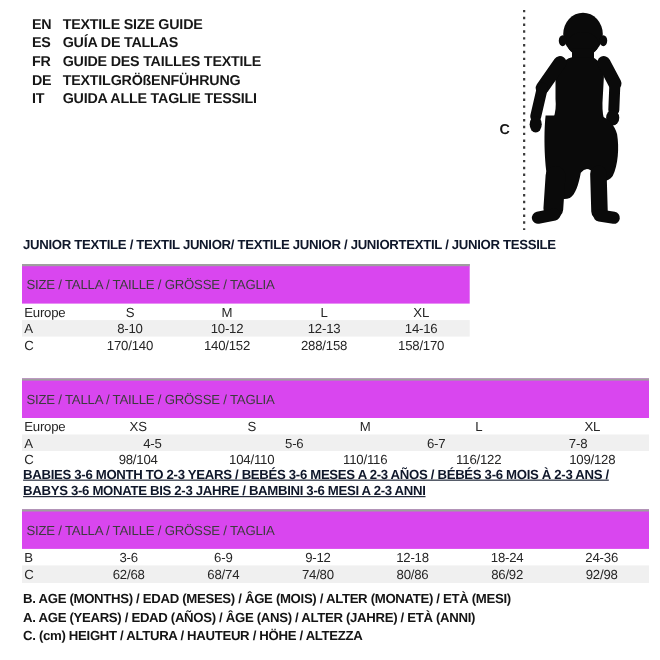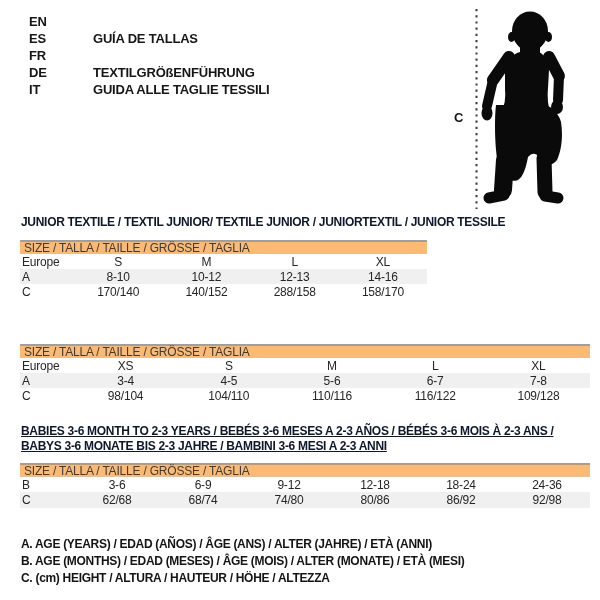--- a/index.html
+++ b/index.html
@@ -4,58 +4,60 @@
 <style>
   * { margin:0; padding:0; box-sizing:border-box; }
   html,body { background:#ffffff; }
   .canvas {
     position:relative; width:600px; height:600px; background:#ffffff;
     font-family:"Liberation Sans", sans-serif; color:#1d1d1d; overflow:hidden;
   }
   
   .languages { position:absolute; left:29px; top:13px; }
   .lang-row { display:flex; height:17px; align-items:center;
-    font-size:13px; font-weight:bold; letter-spacing:-0.2px; color:#161616; white-space:nowrap;gap:36px; }
+    font-size:13px; font-weight:bold; letter-spacing:-0.2px; color:#161616; white-space:nowrap; }
   .lang-code { width:28px; }
   
   .figure { position:absolute; left:450px; top:6px; width:122px; height:206px; }
   
   .sec-title { position:absolute; font-size:12px; font-weight:bold;
     letter-spacing:-0.3px; color:#0f172a; white-space:nowrap; line-height:15px; }
   .subscript { font-size:8px; vertical-align:baseline; position:relative; top:2px; }
   
   .size-table { position:absolute; }
-  .table-header { height:14px; background:#fdba74; border-top:2px solid #9f9f9f;
+  .table-header { height:36px; background:#d946ef; border-top:2px solid #9f9f9f;
     display:flex; align-items:center; padding-left:4px;
     font-size:12px; color:#3c3c3c; letter-spacing:-0.2px; white-space:nowrap; }
   .trow { display:flex; height:15px; align-items:center; font-size:12px;
-    letter-spacing:-0.2px; color:#262626;justify-content:flex-end; }
+    letter-spacing:-0.2px; color:#262626; }
   .trow.alt { background:#f0f0f0; }
   .tlabel { width:54px; padding-left:2px; }
   .tcell { flex:1; text-align:center; }
   
   .legend { position:absolute; left:21px; top:537px; }
   .legend-line { height:17px; font-size:12px; font-weight:bold;
     letter-spacing:-0.3px; color:#141414; white-space:nowrap; }
 </style>
 </head>
 <body>
 
 <div class="canvas">
 
   <div class="languages">
     <div class="lang-row">
       <span class="lang-code">EN</span>
+      <span>TEXTILE SIZE GUIDE</span>
     </div>
     <div class="lang-row">
       <span class="lang-code">ES</span>
       <span>GUÍA DE TALLAS</span>
     </div>
     <div class="lang-row">
       <span class="lang-code">FR</span>
+      <span>GUIDE DES TAILLES TEXTILE</span>
     </div>
     <div class="lang-row">
       <span class="lang-code">DE</span>
       <span>TEXTILGRÖßENFÜHRUNG</span>
     </div>
     <div class="lang-row">
       <span class="lang-code">IT</span>
       <span>GUIDA ALLE TAGLIE TESSILI</span>
     </div>
   </div>
@@ -119,21 +121,20 @@
     <div class="trow">
       <span class="tlabel">Europe</span>
       <span class="tcell">XS</span>
       <span class="tcell">S</span>
       <span class="tcell">M</span>
       <span class="tcell">L</span>
       <span class="tcell">XL</span>
     </div>
     <div class="trow alt">
       <span class="tlabel">A</span>
-      <span class="tcell">3-4</span>
       <span class="tcell">4-5</span>
       <span class="tcell">5-6</span>
       <span class="tcell">6-7</span>
       <span class="tcell">7-8</span>
     </div>
     <div class="trow">
       <span class="tlabel">C</span>
       <span class="tcell">98/104</span>
       <span class="tcell">104/110</span>
       <span class="tcell">110/116</span>
@@ -164,18 +165,18 @@
       <span class="tcell">62/68</span>
       <span class="tcell">68/74</span>
       <span class="tcell">74/80</span>
       <span class="tcell">80/86</span>
       <span class="tcell">86/92</span>
       <span class="tcell">92/98</span>
     </div>
   </div>
 
   <div class="legend">
+    <div class="legend-line">B. AGE (MONTHS) / EDAD (MESES) / ÂGE (MOIS) / ALTER (MONATE) / ETÀ (MESI)</div>
     <div class="legend-line">A. AGE (YEARS) / EDAD (AÑOS) / ÂGE (ANS) / ALTER (JAHRE) / ETÀ (ANNI)</div>
-    <div class="legend-line">B. AGE (MONTHS) / EDAD (MESES) / ÂGE (MOIS) / ALTER (MONATE) / ETÀ (MESI)</div>
     <div class="legend-line">C. (cm) HEIGHT / ALTURA / HAUTEUR / HÖHE / ALTEZZA</div>
   </div>
 
 </div>
 
 </body></html>

